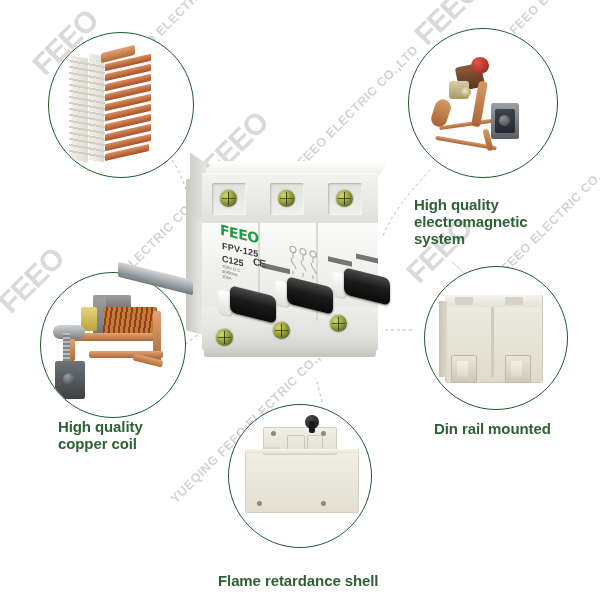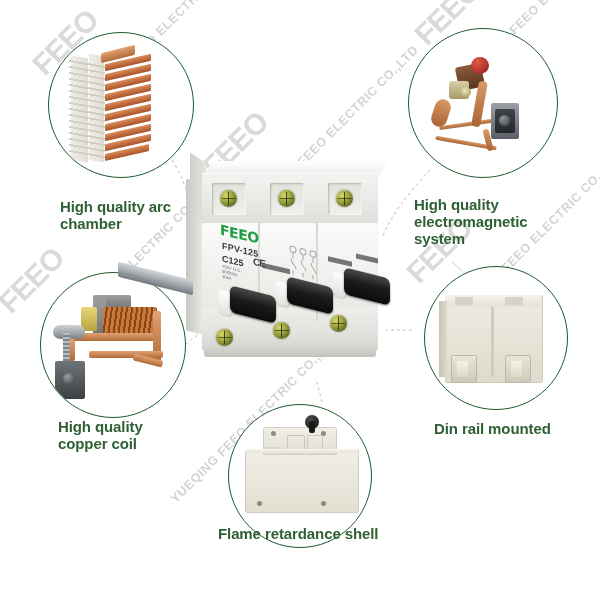--- a/index.html
+++ b/index.html
@@ -240,22 +240,20 @@
       <div class="arc-fin" style="left:56px;top:76px;width:46px;height:7px;transform:skewY(-13deg);"></div>
       <div class="arc-fin" style="left:56px;top:86px;width:46px;height:7px;transform:skewY(-13deg);"></div>
       <div class="arc-fin" style="left:56px;top:96px;width:46px;height:7px;transform:skewY(-13deg);"></div>
       <div class="arc-fin" style="left:56px;top:106px;width:46px;height:7px;transform:skewY(-13deg);"></div>
       <div class="arc-fin" style="left:56px;top:116px;width:44px;height:7px;transform:skewY(-13deg);"></div>
       <div style="position:absolute;left:20px;top:26px;width:36px;height:100px;
                   background:repeating-linear-gradient(180deg,transparent 0 4px,#cfcabb 4px 6px);
                   transform:skewY(10deg);opacity:.85;"></div>
     </div>
   </div>
-  <div class="feature-label" style="left:60px;top:198px;width:160px;">High quality arc
-chamber</div>
 
   <div class="feature-circle" style="left:408px;top:28px;width:150px;height:150px;">
     <div class="circle-inner">
       <div class="em-wire" style="left:30px;top:92px;width:74px;height:4px;border-radius:3px;transform:rotate(-8deg);"></div>
       <div class="em-wire" style="left:24px;top:70px;width:16px;height:28px;border-radius:8px;transform:rotate(18deg);"></div>
       <div style="position:absolute;left:48px;top:36px;width:26px;height:24px;
                   background:linear-gradient(180deg,#8b5a3c,#5c3520);border-radius:3px;transform:rotate(-12deg);"></div>
       <div style="position:absolute;left:62px;top:28px;width:18px;height:17px;border-radius:50%;
                   background:radial-gradient(circle at 35% 30%,#e05a4a,#8e1d16);"></div>
       <div style="position:absolute;left:40px;top:52px;width:20px;height:18px;
@@ -341,21 +339,21 @@
       <div style="position:absolute;left:92px;top:96px;width:5px;height:5px;border-radius:50%;background:#8f8b7c;"></div>
       <div style="position:absolute;left:58px;top:30px;width:16px;height:14px;
                   border:1px solid #cbc8ba;border-radius:1px;"></div>
       <div style="position:absolute;left:78px;top:30px;width:14px;height:14px;
                   border:1px solid #cbc8ba;border-radius:1px;"></div>
       <div style="position:absolute;left:36px;top:42px;width:14px;height:3px;background:#d9d5c7;"></div>
       <div style="position:absolute;left:16px;top:44px;width:112px;height:4px;
                   background:linear-gradient(180deg,#f7f5ec,#e6e3d6);"></div>
     </div>
   </div>
-  <div class="feature-label" style="left:218px;top:525px;width:220px;">Flame retardance shell</div>
+  <div class="feature-label" style="left:218px;top:572px;width:220px;">Flame retardance shell</div>
 
   <div id="breaker">
     <div class="brk-body brk-side"></div>
     <div class="brk-body brk-topface-side"></div>
     <div class="brk-body brk-topface"></div>
     <div class="brk-body brk-top"></div>
     <div class="brk-body brk-face"></div>
     <div class="brk-body brk-bottom"></div>
     <div class="brk-body brk-foot"></div>
 

